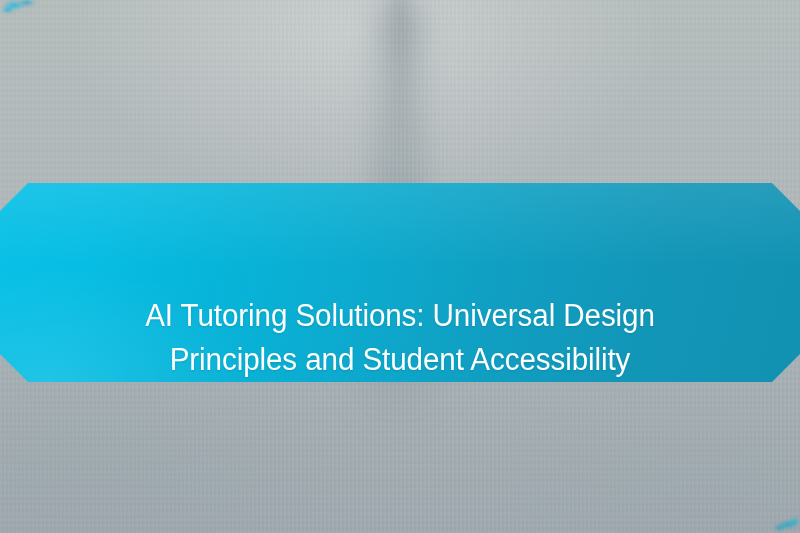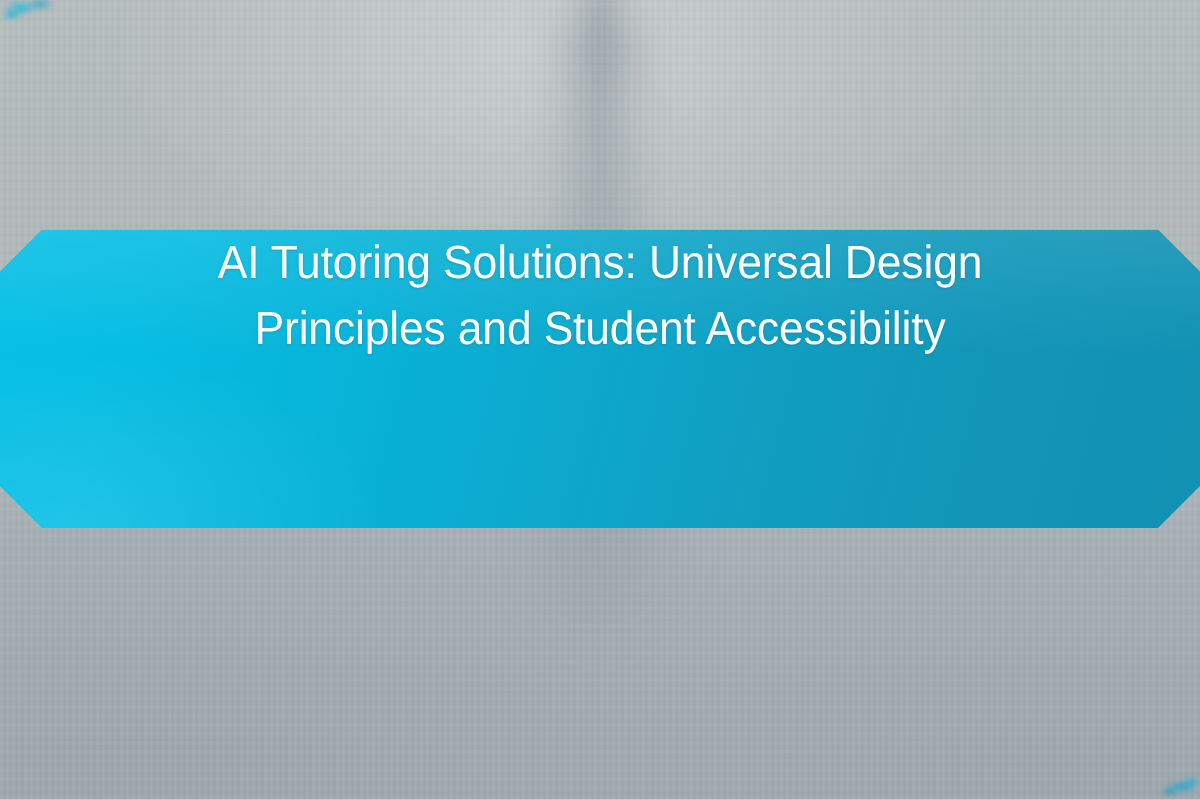--- a/index.html
+++ b/index.html
@@ -98,42 +98,42 @@
     width:34px; height:16px;
     background:
       radial-gradient(ellipse 14px 6px at 70% 60%, #1ba8c8, rgba(27,168,200,0) 74%),
       radial-gradient(ellipse 10px 5px at 92% 40%, #20b4d4, rgba(32,180,212,0) 76%),
       radial-gradient(ellipse 8px 4px  at 46% 80%, #17a0c0, rgba(23,160,192,0) 78%);
   }
 
   
   .banner {
     position:absolute;
-    left:0; top:153px;
+    left:0; top:183px;
     width:800px; height:199px;
     background:
       linear-gradient(104deg,
         #08c0e6   0%,
         #07bde3  12%,
         #07b5da  27%,
         #0cabcf  44%,
         #109fc2  62%,
         #1296b8  80%,
         #1291b2 100%);
     clip-path:polygon(
       28px 0,
       772px 0,
       800px 28px,
       800px 171px,
       772px 199px,
       28px 199px,
       0 171px,
       0 28px);
     display:flex;
-    align-items:flex-start;
+    align-items:flex-end;
     justify-content:center;
   }
   .banner-sheen {
     position:absolute; inset:0;
     background:
       linear-gradient(180deg, rgba(255,255,255,0.09) 0%, rgba(255,255,255,0) 42%),
       radial-gradient(ellipse 300px 170px at 6% 100%, rgba(255,255,255,0.10), rgba(255,255,255,0) 70%);
     pointer-events:none;
   }
 

